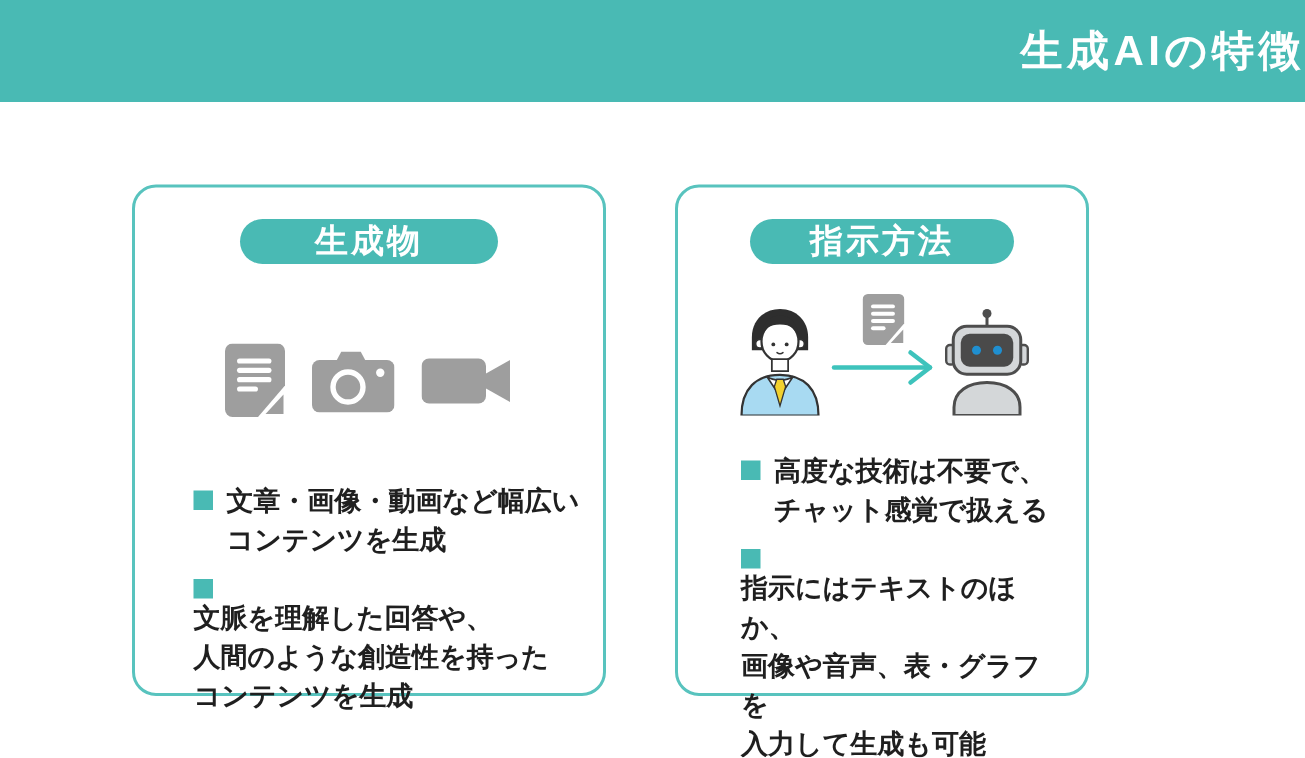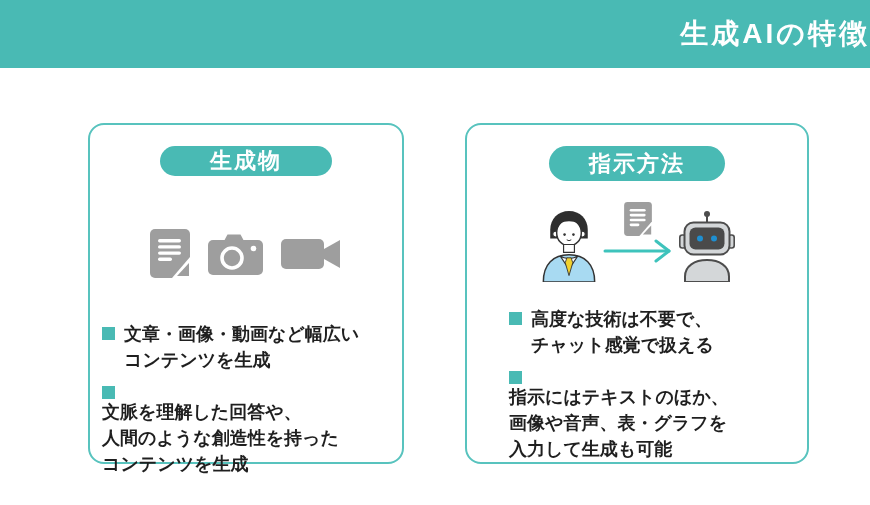--- a/index.html
+++ b/index.html
@@ -15,36 +15,36 @@
   .topbar h1{
     margin:0;font-size:28px;font-weight:bold;color:#fff;letter-spacing:3px;
   }
   
   .card{
     position:absolute;top:123px;height:341px;background:#fff;
     border:2px solid var(--card-border,#58C3BE);border-radius:16px;
     box-sizing:border-box;display:flex;flex-direction:column;align-items:center;
   }
   .card-left{left:88px;width:316px;gap:13px;}
-  .card-right{left:465px;width:344px;}
+  .card-right{left:450px;width:276px;}
   .pill{
     margin-top:21px;height:43px;min-width:172px;padding:0 40px;box-sizing:border-box;
     background:var(--teal,#49BAB4);border-radius:23px;
     display:inline-flex;align-items:center;justify-content:center;
     color:#fff;font-size:22px;font-weight:bold;letter-spacing:2px;
   }
   
   .icon-row{display:flex;align-items:center;justify-content:center;gap:18px;margin-top:40px;height:50px;}
   .icon-cluster{display:flex;align-items:flex-end;justify-content:center;margin-top:24px;height:77px;}
   .mid-col{display:flex;flex-direction:column;align-items:center;margin:0 6px 14px 4px;}
   .mid-col .arrow-wrap{margin-top:2px;}
   .fill-gray{fill:var(--icon-gray,#9E9E9E);}
   
   ul.bullets{list-style:none;margin:0;padding:0;align-self:stretch;}
-  .card-left ul.bullets{margin-top:30px;padding-left:12px;padding-right:10px;}
+  .card-left ul.bullets{margin-top:30px;padding-left:39px;padding-right:10px;}
   .card-right ul.bullets{margin-top:24px;padding-left:42px;padding-right:24px;}
   li.bullet{display:flex;align-items:flex-start;}
   li.bullet + li.bullet{margin-top:7px;flex-direction:column;}
   .sq{flex:none;width:13px;height:13px;margin:6px 9px 0 0;background:var(--teal,#49BAB4);}
   .btext{font-size:18px;line-height:26px;font-weight:bold;white-space:pre-line;}
 </style>
 </head>
 <body>
 
 <div class="page">

